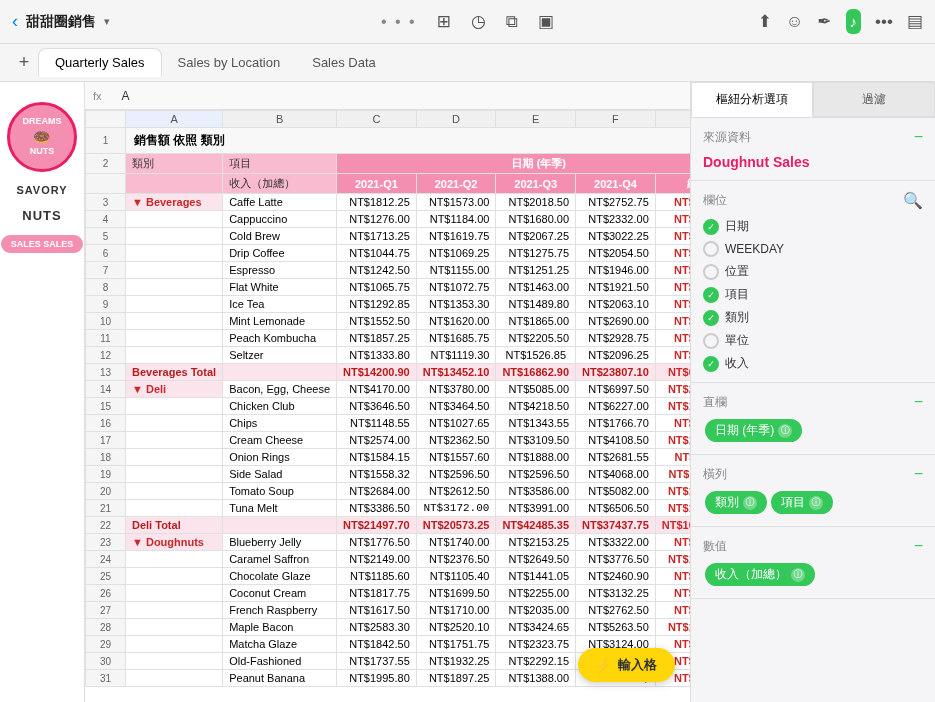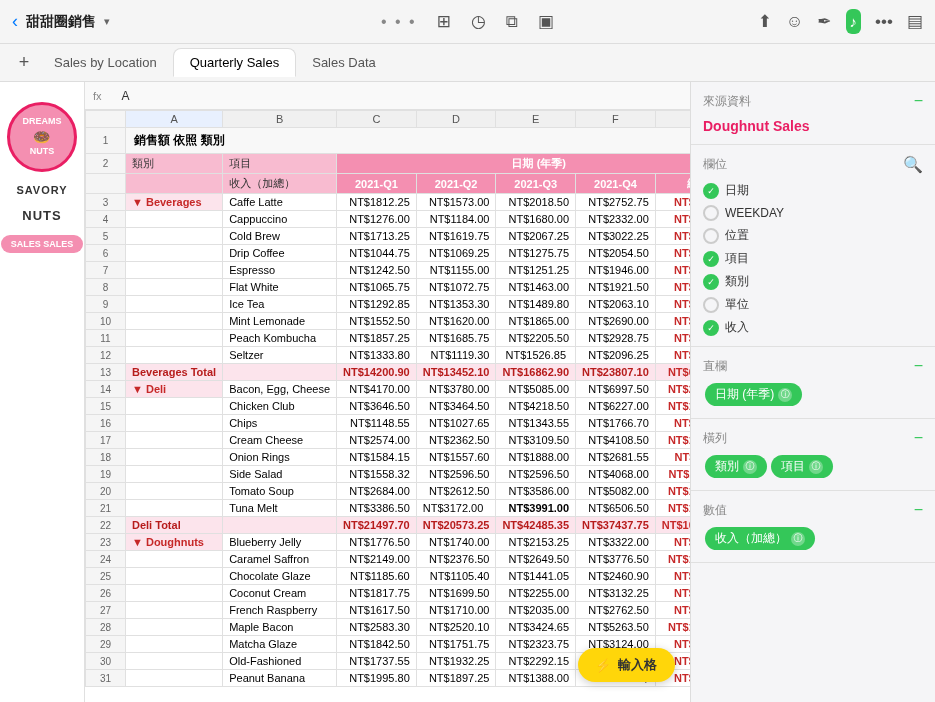--- a/index.html
+++ b/index.html
@@ -97,22 +97,22 @@
     <span class="top-icon">☺</span>
     <span class="top-icon">✒</span>
     <span class="top-icon top-icon-active">♪</span>
     <span class="top-icon">•••</span>
     <span class="top-icon">▤</span>
   </div>
 </div>
 
 <div id="tabbar">
   <div class="add-tab-btn">+</div>
+  <div class="tab tab-active">Quarterly Sales</div>
   <div class="tab tab-inactive">Sales by Location</div>
-  <div class="tab tab-active">Quarterly Sales</div>
   <div class="tab tab-inactive">Sales Data</div>
 </div>
 
 <div id="main">
 
   <div id="sheet-with-left">
 
     <div id="left-area">
       <div class="logo-circle">
         <div style="text-align:center; font-size:9px; font-weight:800; line-height:1.3;">
@@ -352,22 +352,22 @@
                 <td style="text-align: right;">NT$2612.50</td>
                 <td style="text-align: right;">NT$3586.00</td>
                 <td style="text-align: right;">NT$5082.00</td>
                 <td style="text-align: right; font-weight: 700; color: rgb(198, 40, 40);">NT$13964.50</td>
               </tr>
               <tr>
                 <td class="row-header">21</td>
                 <td></td>
                 <td>Tuna Melt</td>
                 <td style="text-align: right;">NT$3386.50</td>
-                <td style="">NT$3172.00</td>
-                <td style="text-align: right; font-weight: bold;">NT$3991.00</td>
+                <td style="text-align: right; font-family: Liberation Mono, monospace;">NT$3172.00</td>
+                <td style="text-align: right;">NT$3991.00</td>
                 <td style="text-align: right;">NT$6506.50</td>
                 <td style="text-align: right; font-weight: 700; color: rgb(198, 40, 40);">NT$17056.00</td>
               </tr>
               <tr style="background: rgb(252, 228, 236); padding-left: 41px;">
                 <td class="row-header">22</td>
                 <td style="font-weight: 700; color: rgb(183, 28, 28); background: rgb(252, 228, 236);">Deli Total</td>
                 <td style="font-weight: 700; background: rgb(252, 228, 236);"></td>
                 <td style="text-align: right; font-weight: 700; background: rgb(252, 228, 236); color: rgb(183, 28, 28);">NT$21497.70</td>
                 <td style="text-align: right; font-weight: 700; background: rgb(252, 228, 236); color: rgb(183, 28, 28);">NT$20573.25</td>
                 <td style="text-align: right; font-weight: 700; background: rgb(252, 228, 236); color: rgb(183, 28, 28);">NT$42485.35</td>
@@ -464,20 +464,24 @@
                 <td style="text-align: right;">NT$</td>
                 <td style="text-align: right; font-weight: 700; color: rgb(198, 40, 40);">NT$9066.75</td>
               </tr>
             </tbody>
         </table>
       </div>
     </div>
   </div>
 
   <div id="right-panel">
+    <div id="panel-tabs">
+      <div class="panel-tab panel-tab-active">樞紐分析選項</div>
+      <div class="panel-tab">過濾</div>
+    </div>
 
     <div class="panel-section">
       <div class="panel-section-title">
         <span>來源資料</span>
         <span style="color:#34c759; font-size:16px; cursor:pointer;">−</span>
       </div>
       <div class="panel-source-name">Doughnut Sales</div>
     </div>
 
     <div class="panel-section">

